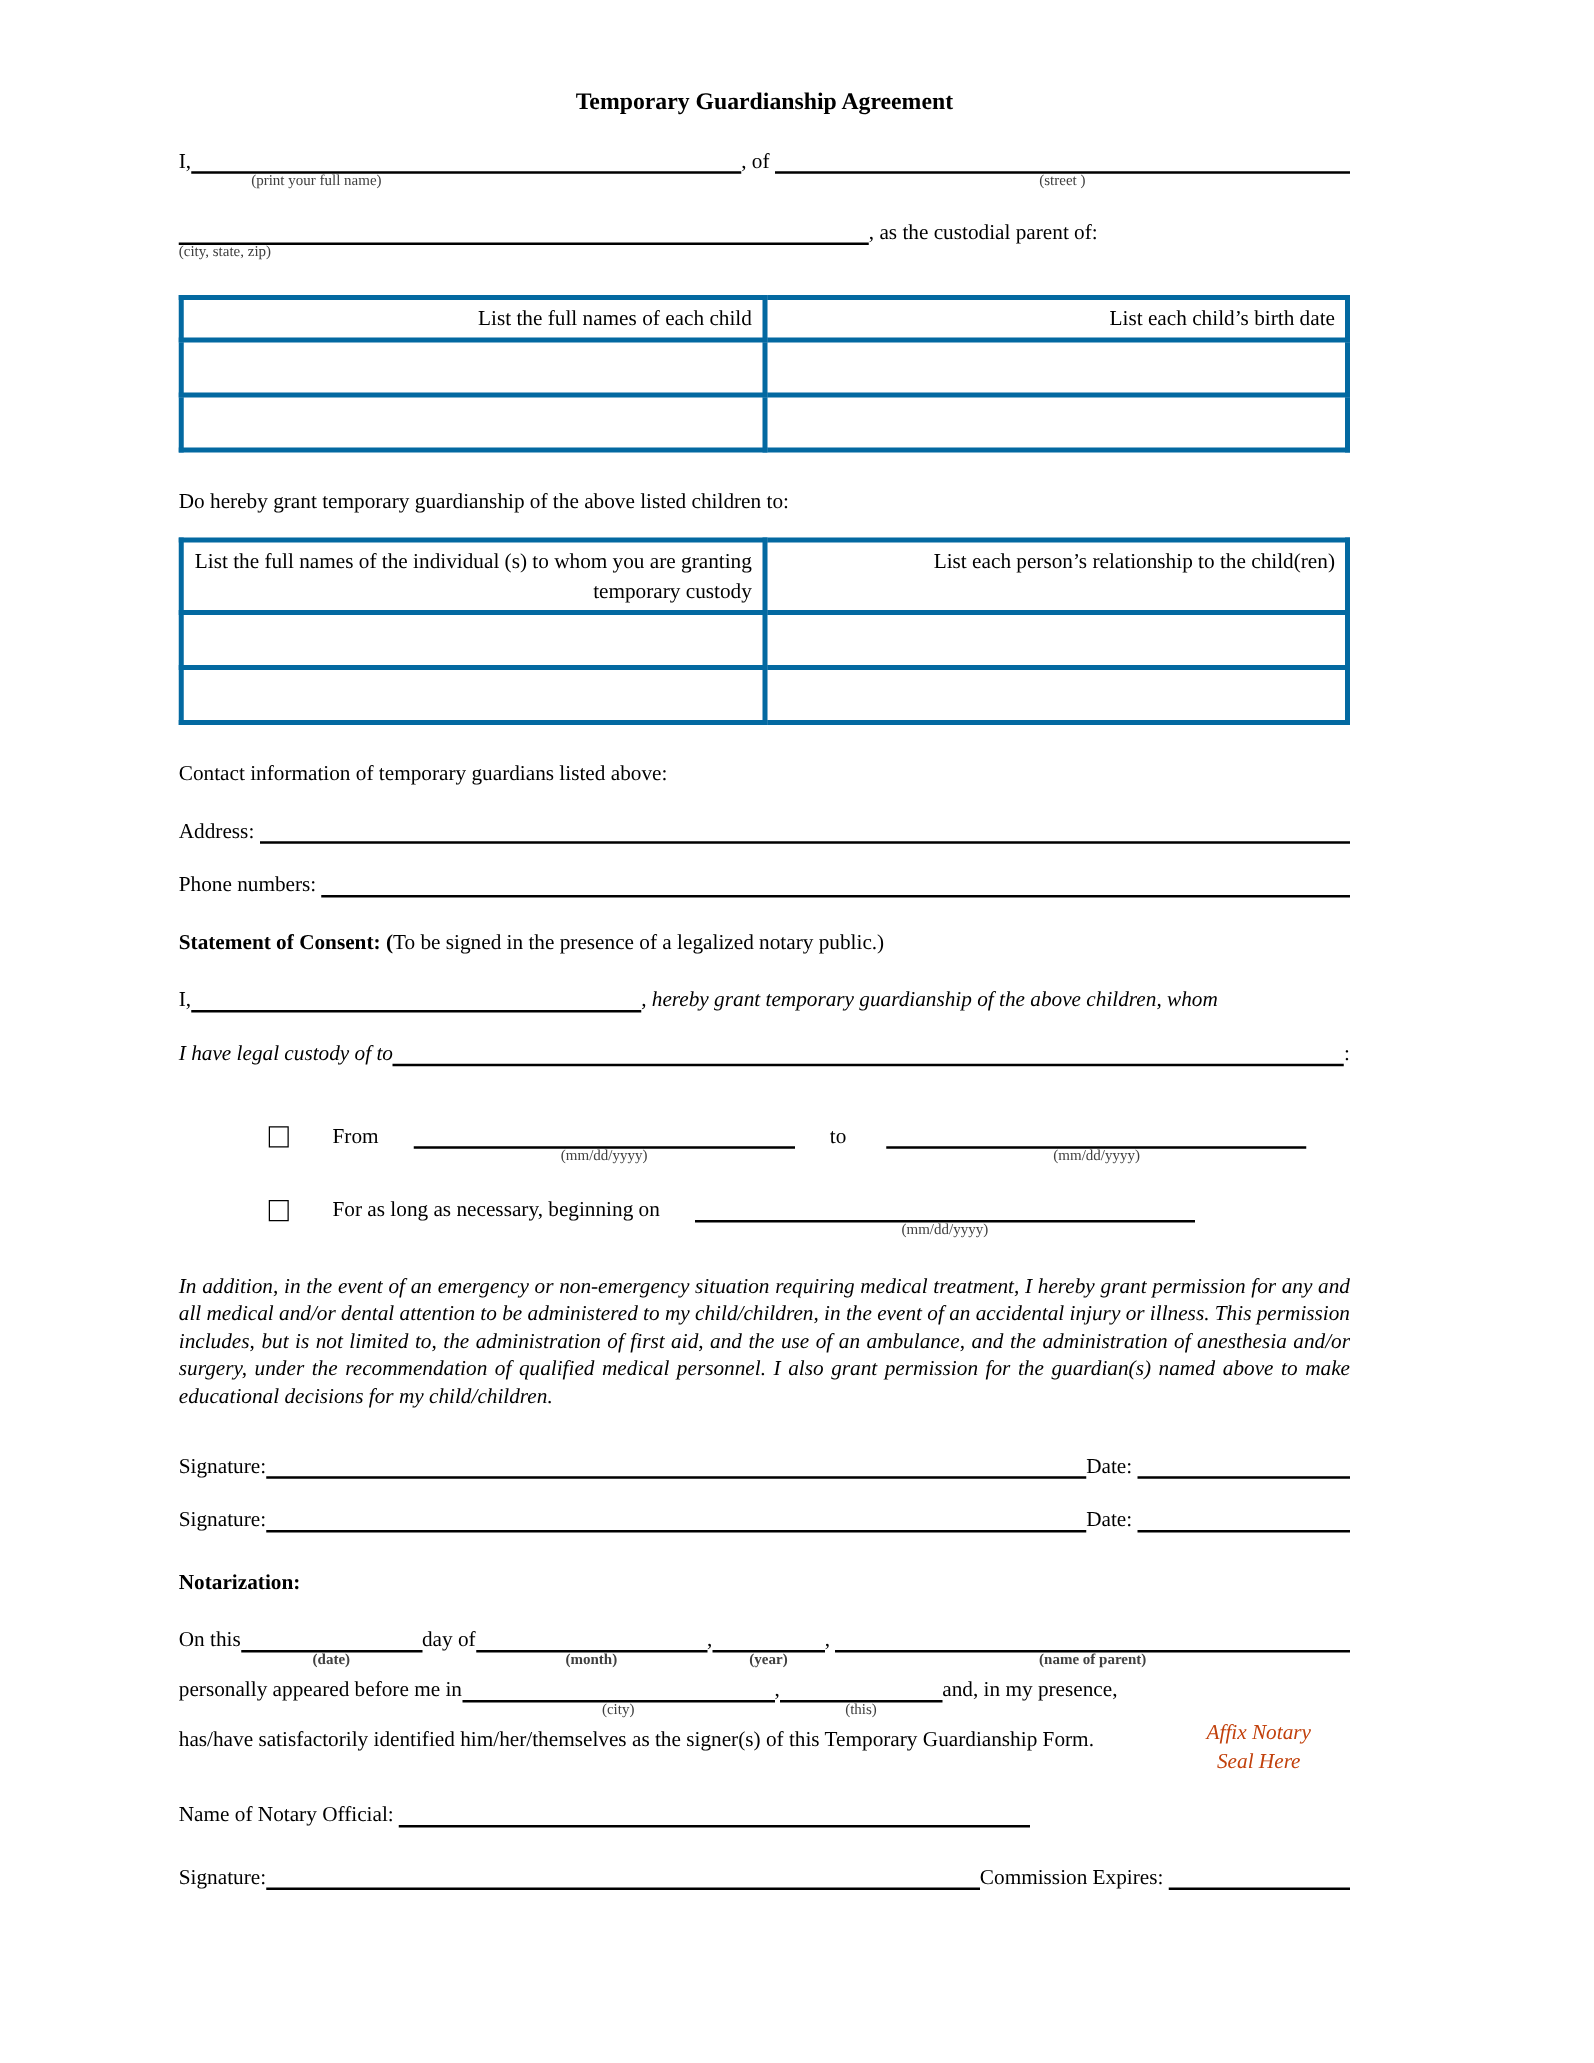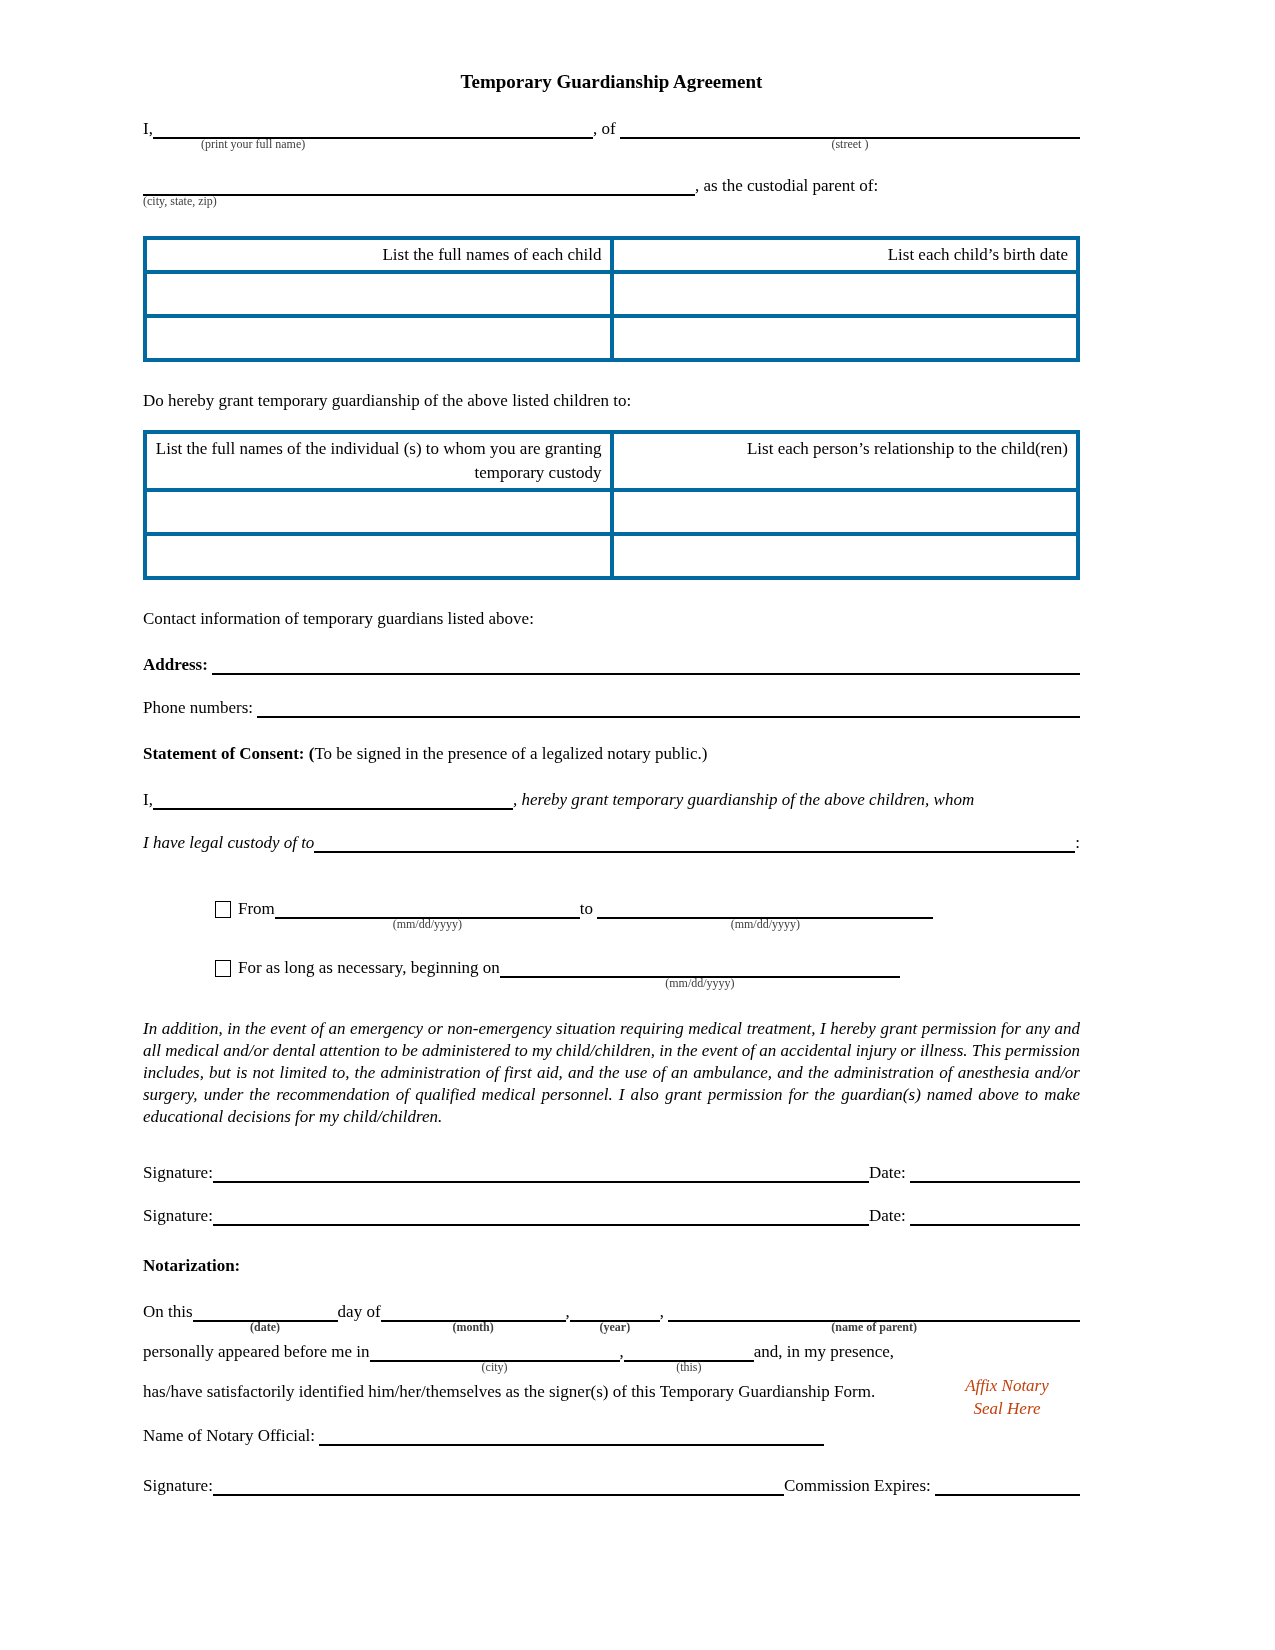--- a/index.html
+++ b/index.html
@@ -70,21 +70,21 @@
   .cbox {
     display: inline-block;
     width: 16px;
     height: 17px;
     border: 1.6px solid #000;
     margin-right: 7px;
     margin-bottom: 4px;
     flex: 0 0 auto;
     background: #fff;
   }
-  .indent { padding-left: 72px; }
+  .indent { padding-left: 72px; gap: 28px; }
   .just { text-align: justify; }
   .seal {
     position: absolute;
     left: 948px;
     top: 1374px;
     width: 118px;
     text-align: center;
     font-style: italic;
     font-size: 17px;
     line-height: 23px;
@@ -149,21 +149,21 @@
     </tr>
     <tr>
       <td></td>
       <td></td>
     </tr>
   </tbody>
     </table>
 
   <div class="para" style="margin-top:28px;">Contact information of temporary guardians listed above:</div>
 
-  <div class="row" style="margin-top:22px;font-weight:bold;">
+  <div class="row" style="margin-top:22px;">
     <span class="lbl sp">Address: </span>
     <span class="blank grow"></span>
   </div>
 
   <div class="row" style="margin-top:17px;">
     <span class="lbl sp">Phone numbers: </span>
     <span class="blank grow"></span>
   </div>
 
   <div class="para" style="margin-top:22px;">
@@ -248,21 +248,21 @@
     </span>
     <span class="lbl">,</span>
     <span class="blank" style="width:130px;">
       <span class="hint">(this)</span>
     </span>
     <span class="lbl">and, in my presence,</span>
   </div>
 
   <div class="para" style="margin-top:16px;">has/have satisfactorily identified him/her/themselves as the signer(s) of this Temporary Guardianship Form.</div>
 
-  <div class="row" style="margin-top:20px;">
+  <div class="row" style="margin-top:36px;">
     <span class="lbl sp">Name of Notary Official: </span>
     <span class="blank" style="width:505px;"></span>
   </div>
 
   <div class="row" style="margin-top:24px;">
     <span class="lbl">Signature:</span>
     <span class="blank grow"></span>
     <span class="lbl sp">Commission Expires: </span>
     <span class="blank" style="width:145px;"></span>
   </div>

